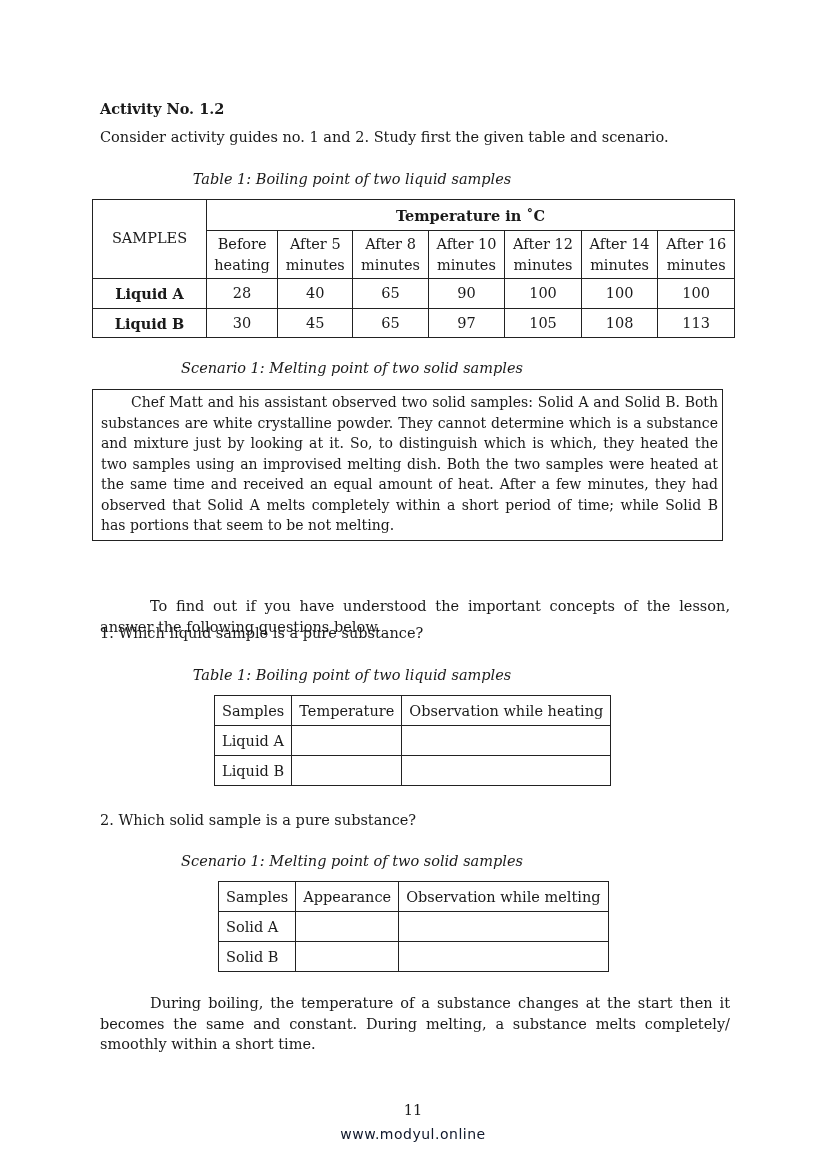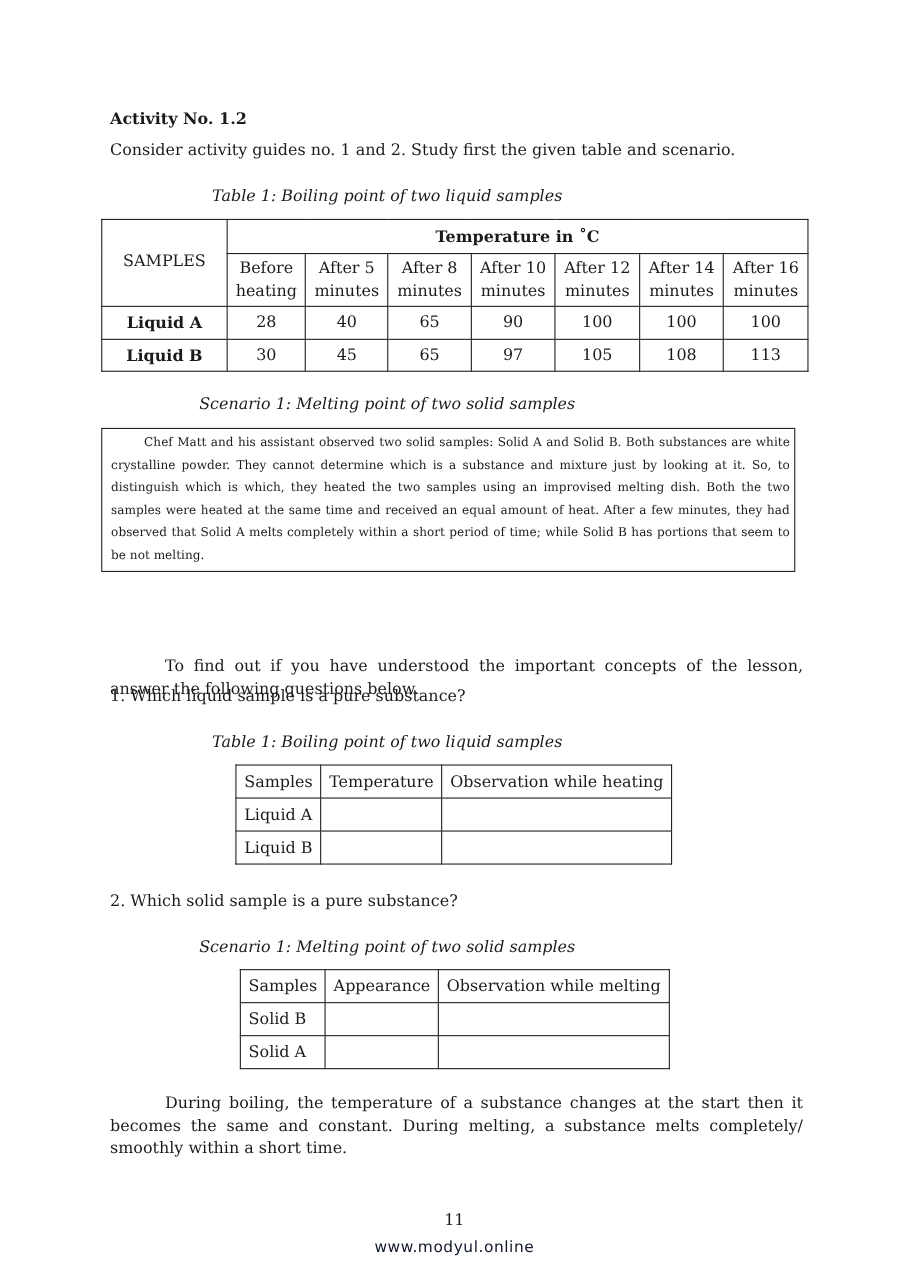--- a/index.html
+++ b/index.html
@@ -8,21 +8,21 @@
     .abs { position: absolute; }
     .heading { left: 100px; top: 100px; font-weight: bold; font-size: 14.5px; }
     .intro { left: 100px; top: 129px; font-size: 14.5px; }
     .caption { font-style: italic; font-size: 14.5px; text-align: center; width: 704px; left: 0; }
     table { border-collapse: collapse; }
     td, th { border: 1px solid #222; font-weight: normal; padding: 0; text-align: center; }
     .t1 { left: 92px; top: 199px; width: 643px; font-size: 14.5px; }
     .t1 td { line-height: 21px; }
     .t1 .bold { font-weight: bold; }
     .scenario-box { left: 92px; top: 389px; width: 617px; border: 1px solid #222;
-                    padding: 2px 4px 4px 8px; font-size: 11px; line-height: 20.5px; text-align: justify; }
+                    padding: 2px 4px 4px 8px; font-size: 14px; line-height: 20.5px; text-align: justify; }
     .para { left: 100px; width: 630px; font-size: 14.5px; line-height: 20.5px; text-align: justify; }
     .q { left: 100px; font-size: 14.5px; }
     .small-table td { text-align: left; padding: 0 7px; height: 29px; font-size: 14.5px; white-space: nowrap; }
     .footer-page { left: 0; width: 826px; top: 1102px; text-align: center; font-size: 14.5px; }
     .footer-wm { left: 0; width: 826px; top: 1126px; text-align: center; font-size: 14px;
                  font-family: "DejaVu Sans", "Liberation Sans", sans-serif; color: #0f172a; letter-spacing: 0.5px; }
   </style>
 </head>
 <body>
 
@@ -101,26 +101,26 @@
 <div class="abs q" style="top:812px;">2.  Which solid sample is a pure substance?</div>
 <div class="abs caption" style="top:853px;">Scenario 1: Melting point of two solid samples</div>
 <table class="abs small-table" style="left:218px; top:881px;">
   <tbody>
       <tr>
     <td>Samples</td>
     <td>Appearance</td>
     <td>Observation while melting</td>
   </tr>
   <tr>
-    <td>Solid B</td>
+    <td>Solid A</td>
     <td></td>
     <td></td>
   </tr>
   <tr>
-    <td>Solid A</td>
+    <td>Solid B</td>
     <td></td>
     <td></td>
   </tr>
 </tbody>
   </table>
 
 <div class="abs para" style="top:993px; text-indent:50px;">During boiling, the temperature of a substance changes at the start then it becomes the same and constant. During melting, a substance melts completely/ smoothly within a short time.</div>
 
 <div class="abs footer-page">11</div>
 <div class="abs footer-wm">www.modyul.online</div>

